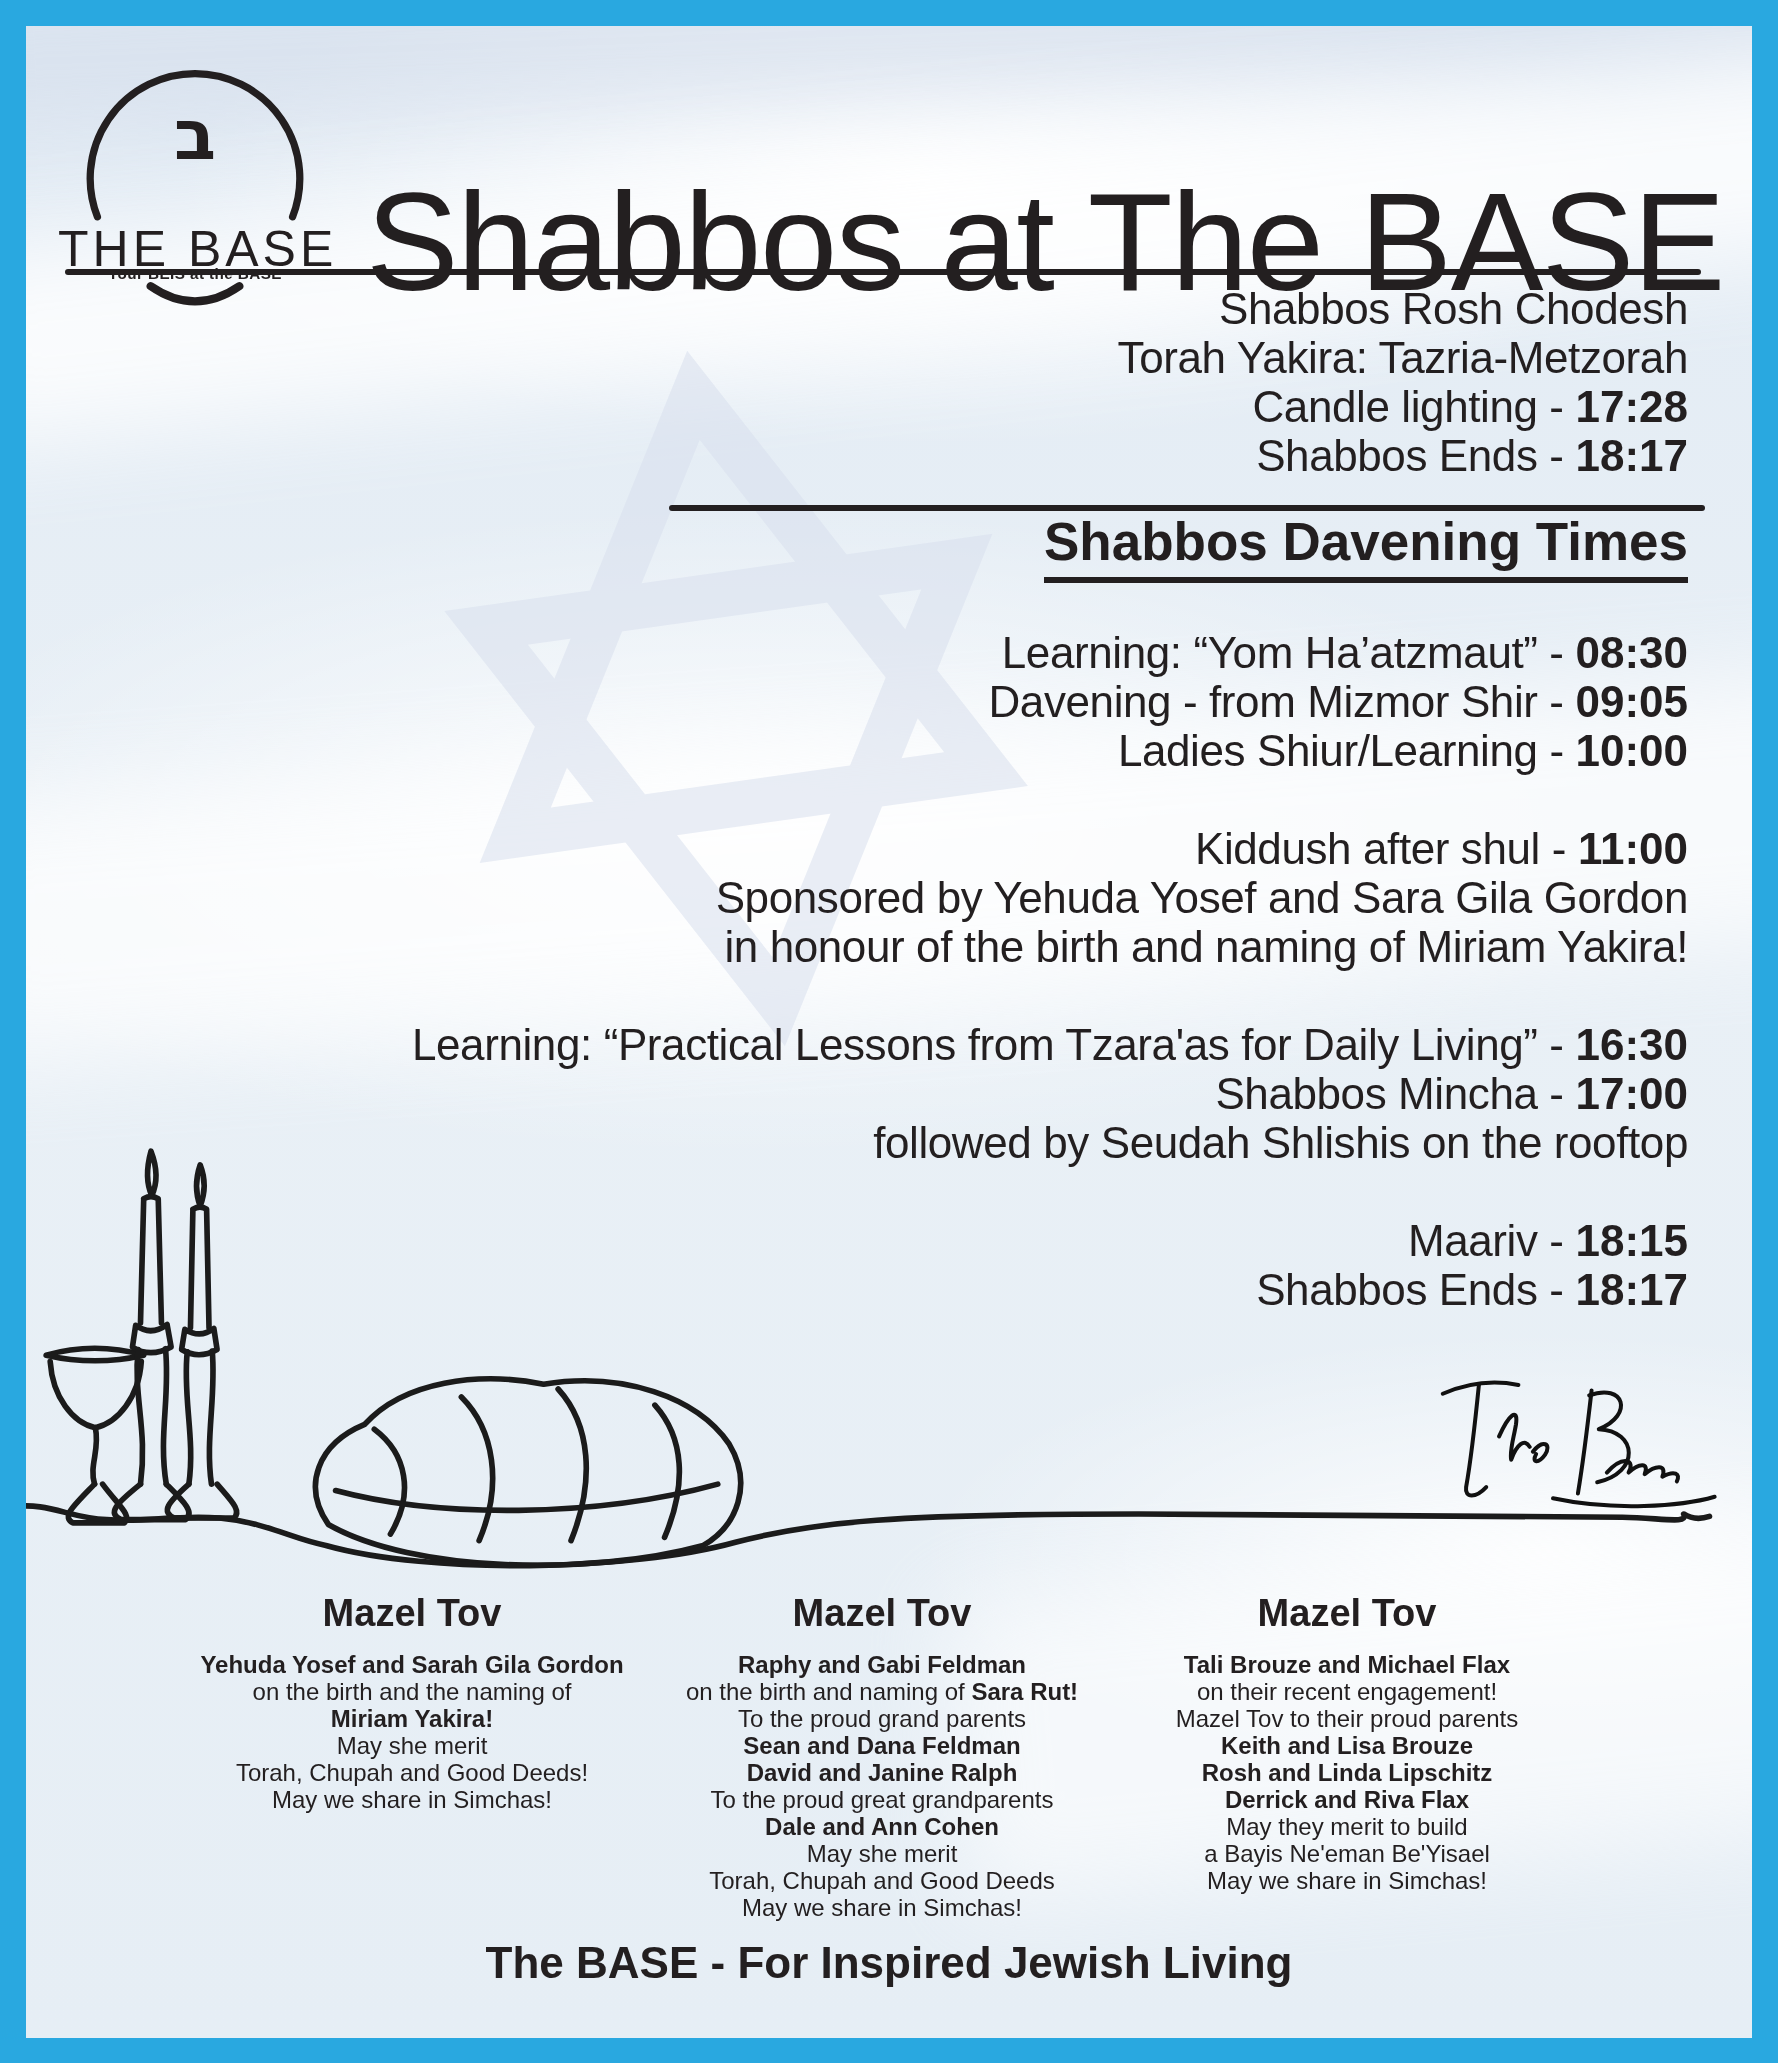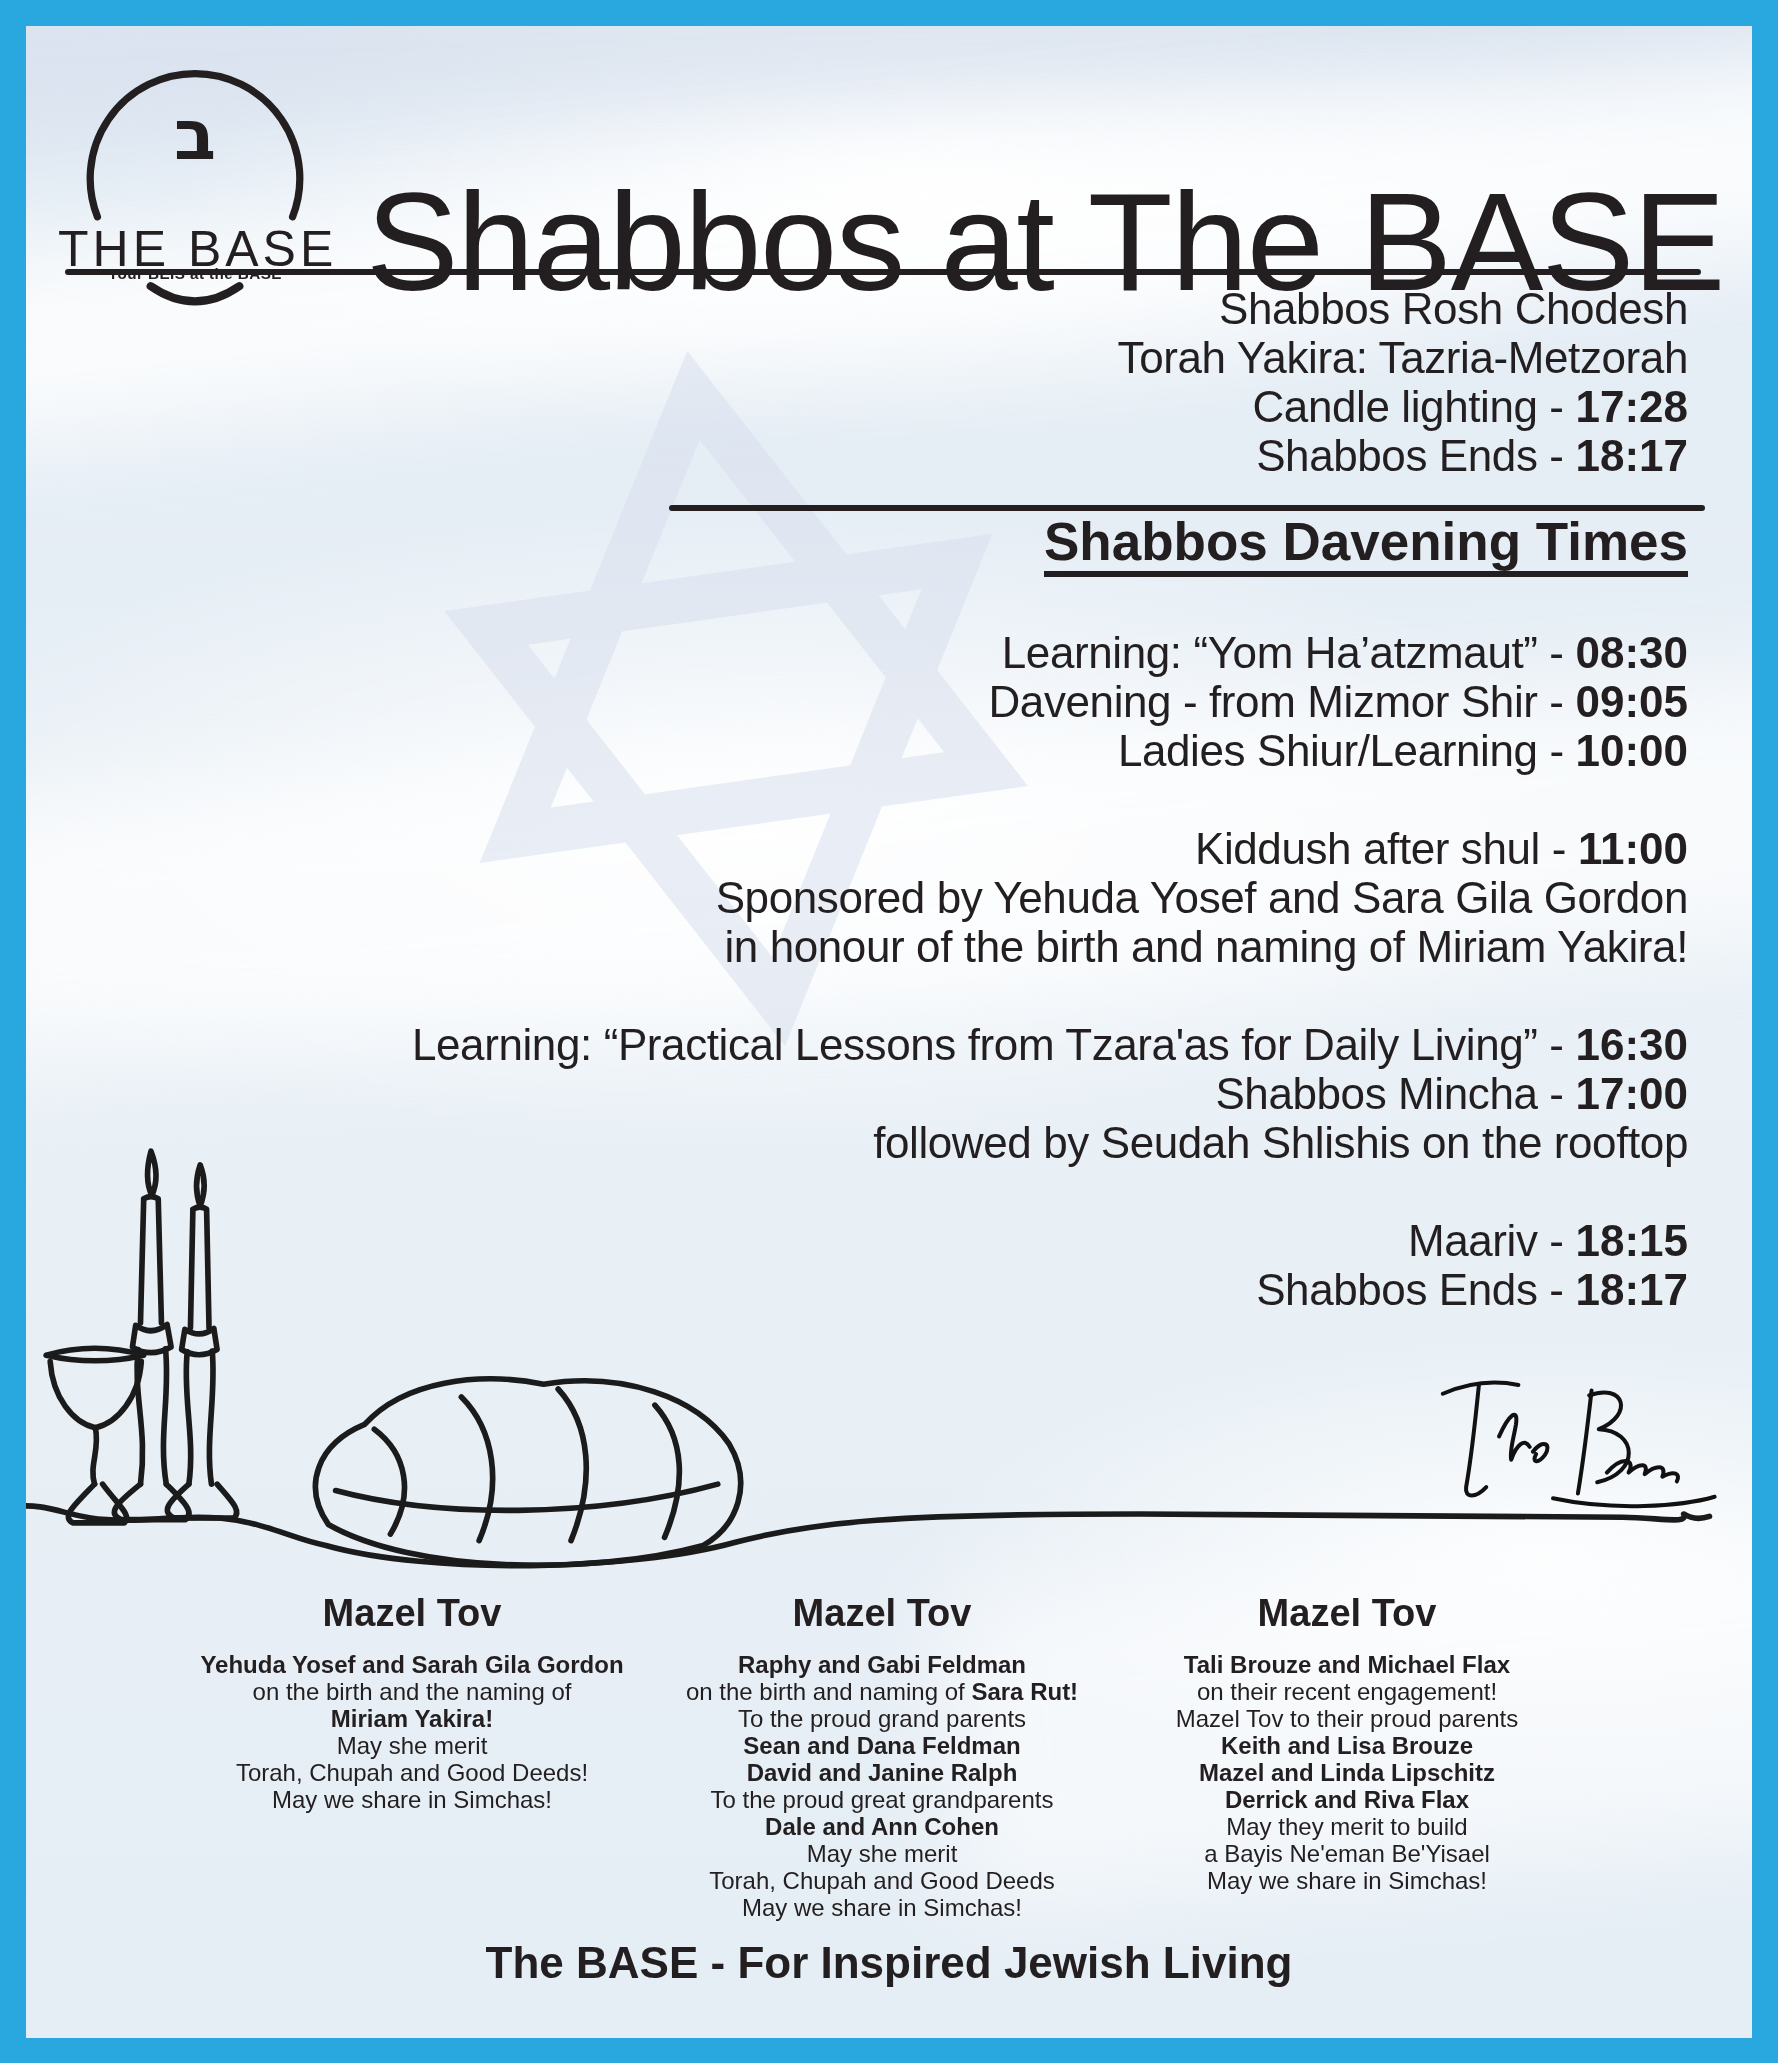--- a/index.html
+++ b/index.html
@@ -41,21 +41,21 @@
   .rule-2{left:643px;top:479px;width:1036px;}
 
   .rightcol{position:absolute;right:64px;text-align:right;font-size:44px;letter-spacing:-0.4px;}
   .rightcol .rrow{height:49px;line-height:49px;white-space:nowrap;}
   .rightcol b{font-weight:700;letter-spacing:0;}
   .info{top:258px;}
   .sched{top:553px;}
 
   .h2wrap{position:absolute;right:64px;top:487px;text-align:right;}
   .h2wrap span{display:inline-block;font-size:53px;font-weight:700;line-height:58px;
-    padding-bottom:0;border-bottom:6.4px solid #231f20;white-space:nowrap;}
+    padding-bottom:6px;border-bottom:6.4px solid #231f20;white-space:nowrap;}
 
   .lineart{position:absolute;left:0;top:1079px;pointer-events:none;}
   .sig{position:absolute;left:1370px;top:1334px;pointer-events:none;}
 
   .mazel-col{position:absolute;top:1549px;width:468px;text-align:center;}
   .mazel-col h3{margin:17px;font-size:38px;line-height:42px;font-weight:700;}
   .mazel-col .mline{font-size:24px;line-height:27px;white-space:nowrap;}
   .mazel-col .mline b{font-weight:700;}
   .col-1{left:152px;}
   .col-2{left:622px;}
@@ -194,21 +194,21 @@
     <div class="mline"><span>Torah, Chupah and Good Deeds</span><b></b></div>
     <div class="mline"><span>May we share in Simchas!</span><b></b></div>
   </section>
 
   <section class="mazel-col col-3">
     <h3>Mazel Tov</h3>
     <div class="mline"><span></span><b>Tali Brouze and Michael Flax</b></div>
     <div class="mline"><span>on their recent engagement!</span><b></b></div>
     <div class="mline"><span>Mazel Tov to their proud parents</span><b></b></div>
     <div class="mline"><span></span><b>Keith and Lisa Brouze</b></div>
-    <div class="mline"><span></span><b>Mazel and Linda Lipschitz</b></div>
+    <div class="mline"><span></span><b>Rosh and Linda Lipschitz</b></div>
     <div class="mline"><span></span><b>Derrick and Riva Flax</b></div>
     <div class="mline"><span>May they merit to build</span><b></b></div>
     <div class="mline"><span>a Bayis Ne'eman Be'Yisael</span><b></b></div>
     <div class="mline"><span>May we share in Simchas!</span><b></b></div>
   </section>
 
   <div class="footer">The BASE - For Inspired Jewish Living</div>
 
 </div>
 

